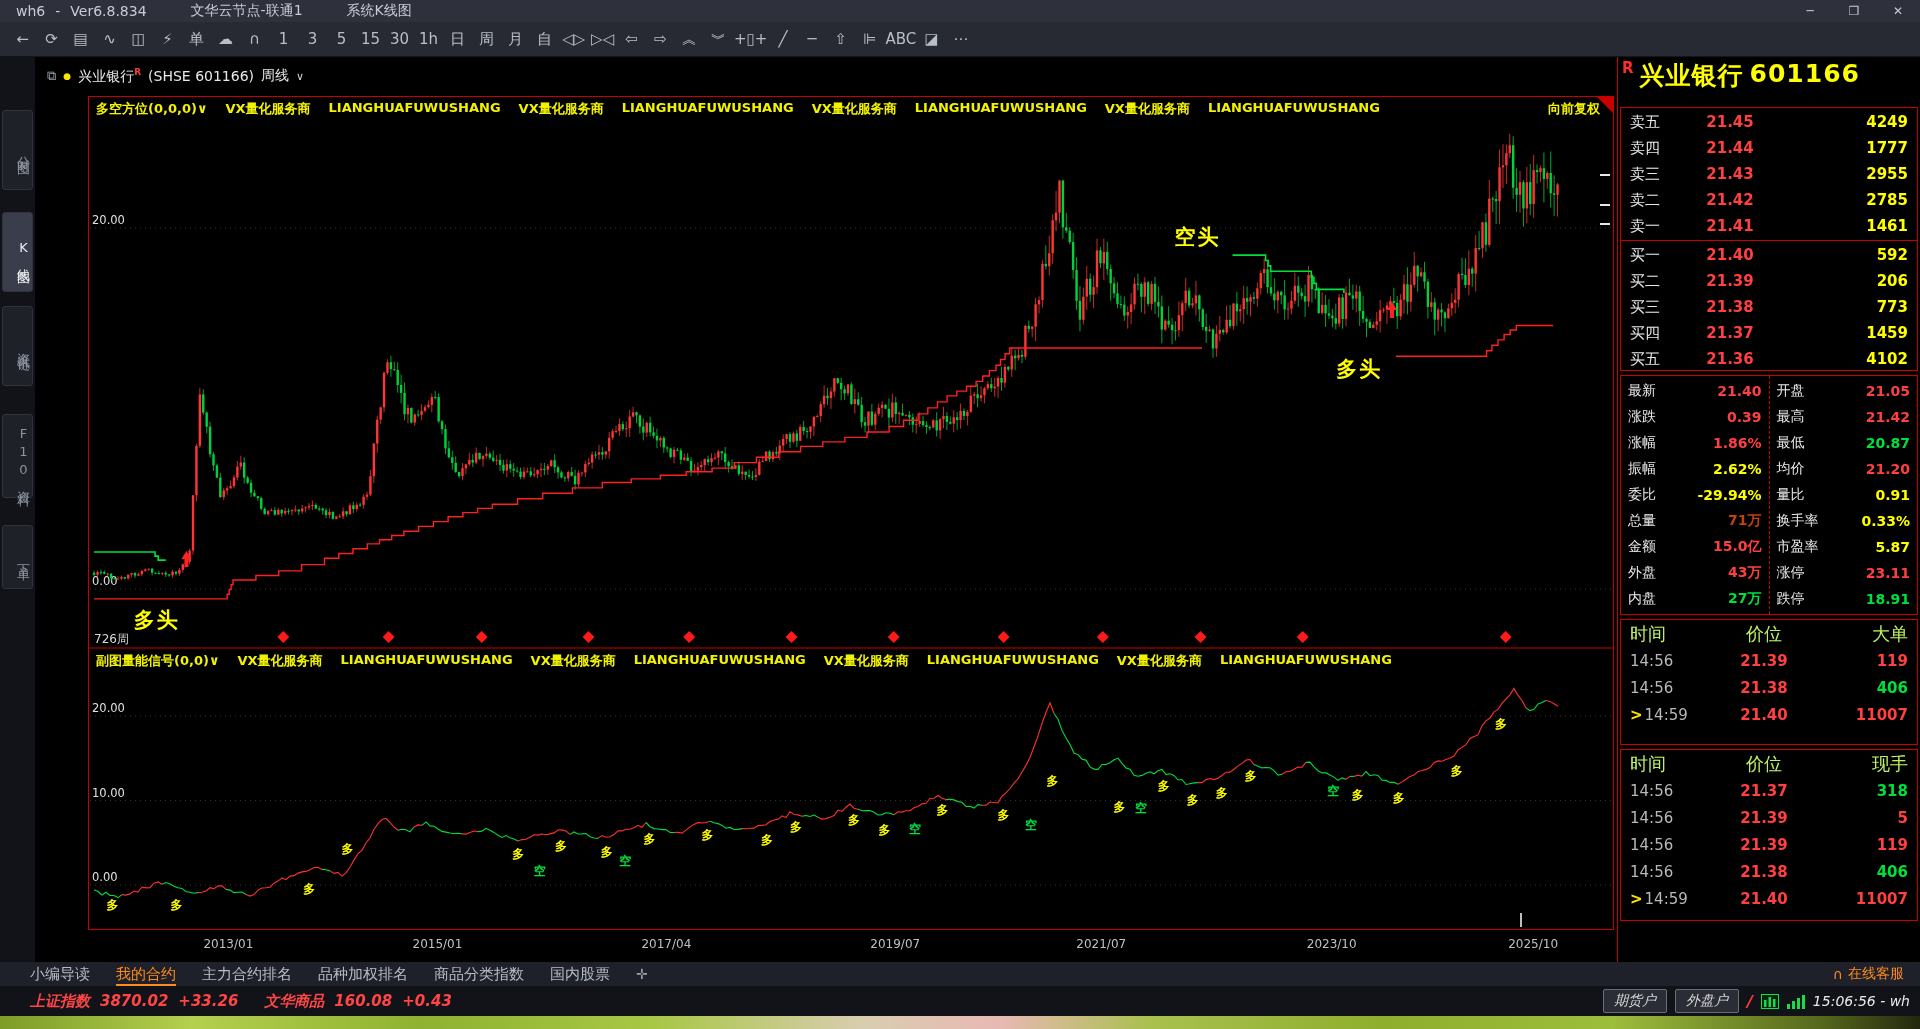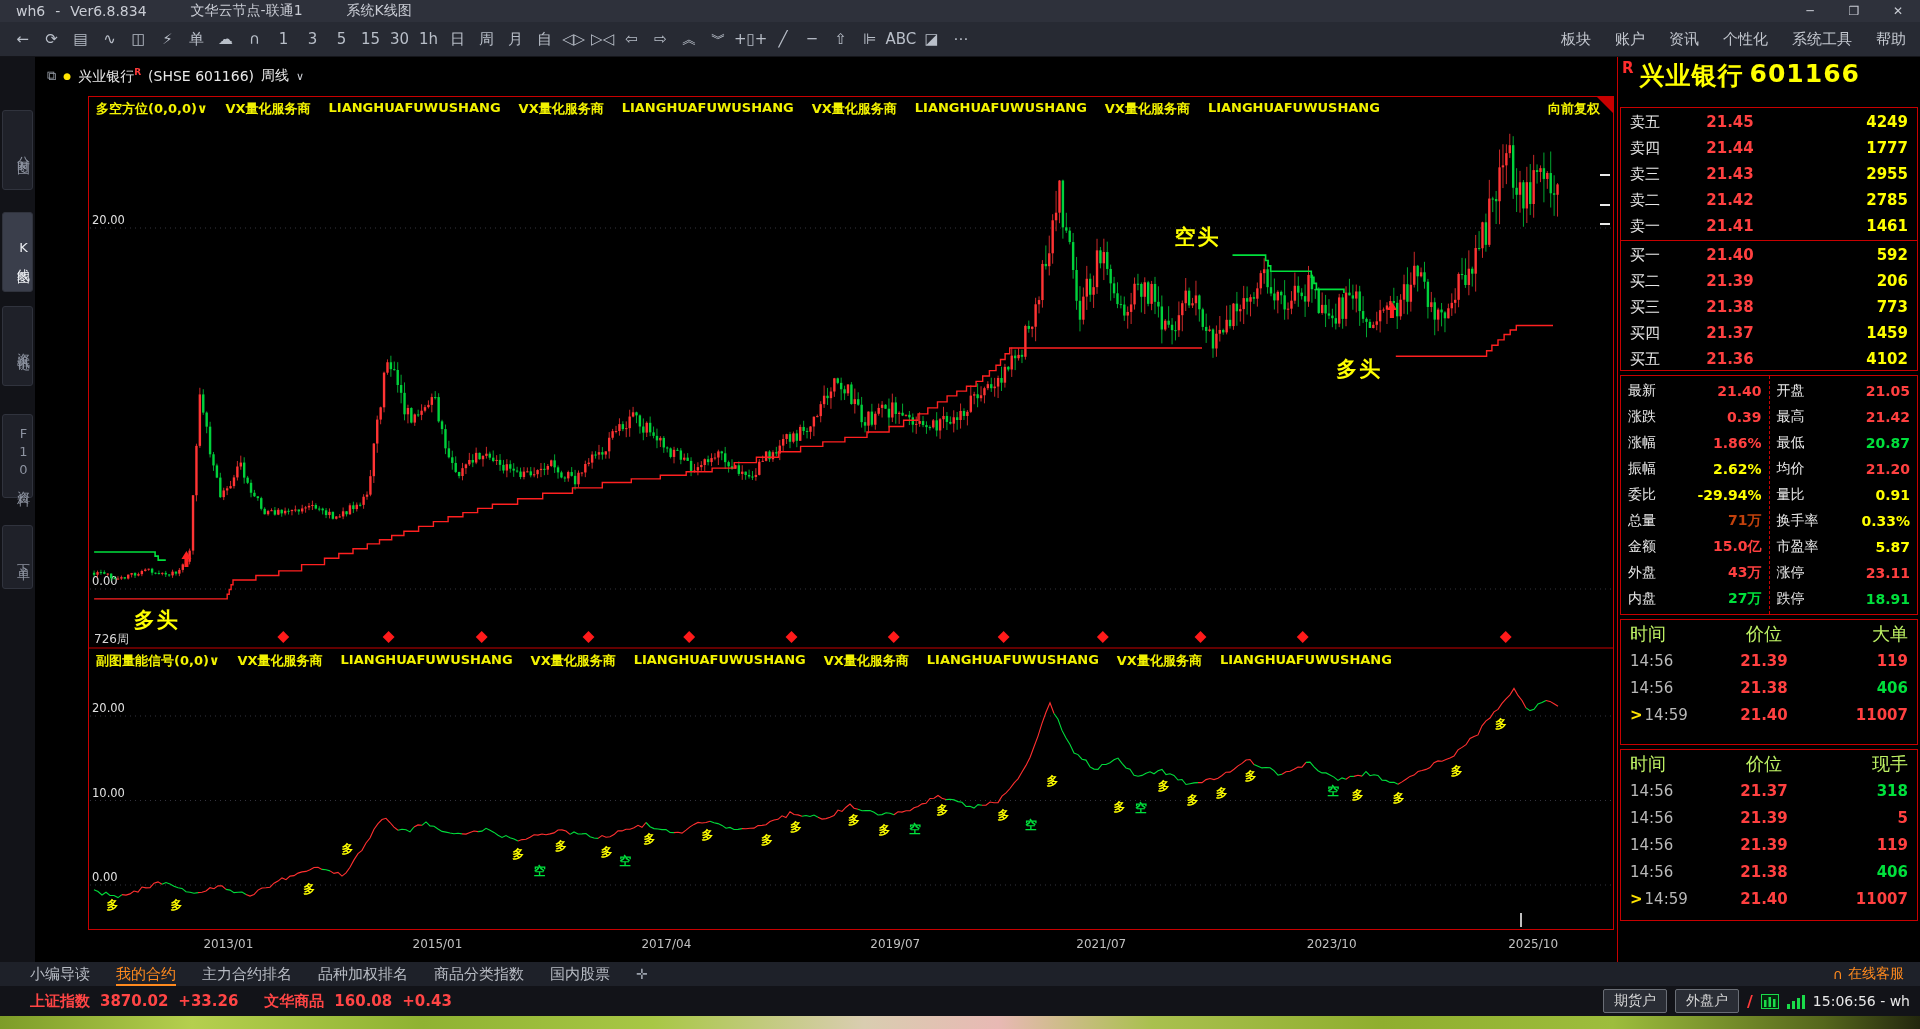--- a/index.html
+++ b/index.html
@@ -79,21 +79,21 @@
   .bottom-tabs{position:absolute;left:0;top:962px;width:100%;height:24px;background:#1e2129;
                display:flex;align-items:center;gap:26px;padding-left:30px;box-sizing:border-box;
                font-size:15px;color:#b8bcc4;}
   .btab{position:relative;line-height:24px;}
   .btab.active{color:#ff8a1e;}
   .btab.active::after{content:"";position:absolute;left:0;right:0;bottom:0;height:2px;background:#ff8a1e;}
   .add-tab{color:#9aa0aa;font-size:14px;}
   .service{position:absolute;right:16px;color:#ff8a1e;font-size:14px;display:flex;gap:5px;align-items:center;}
   
   .status-bar{position:absolute;left:0;top:986px;width:100%;height:30px;background:#121318;
-              display:flex;align-items:center;padding-left:30px;gap:26px;box-sizing:border-box;}
+              display:flex;align-items:center;padding-left:30px;gap:26px;box-sizing:border-box;font-style:italic;}
   .idx{display:flex;gap:10px;color:#ff4545;font-size:15px;font-weight:bold;}
   .sb-right{position:absolute;right:10px;display:flex;align-items:center;gap:8px;}
   .acct-btn{border:1px solid #6a6e76;background:#2a2d35;color:#d8d8d8;font-size:14px;
             padding:2px 10px;border-radius:2px;}
   .slash{color:#ff3b3b;font-weight:bold;font-size:16px;}
   .sig{display:inline-flex;align-items:flex-end;gap:2px;height:15px;}
   .sig i{width:3px;background:#1adb4a;display:block;}
   .time-user{color:#e8e8e8;font-size:14px;}
   .wallpaper{position:absolute;left:0;top:1016px;width:100%;height:13px;
      background:linear-gradient(90deg,#7d9c28 0%,#b5cf4e 10%,#8fb232 22%,#a8c745 34%,#d9cdb0 45%,
@@ -146,28 +146,20 @@
       <div class="tool">︽</div>
       <div class="tool">︾</div>
       <div class="tool">+▯+</div>
       <div class="tool">╱</div>
       <div class="tool">─</div>
       <div class="tool">⇧</div>
       <div class="tool">⊫</div>
       <div class="tool">ABC</div>
       <div class="tool">◪</div>
       <div class="tool">⋯</div>
-    </div>
-  <div class="menu" id="menu">
-      <span>板块</span>
-      <span>账户</span>
-      <span>资讯</span>
-      <span>个性化</span>
-      <span>系统工具</span>
-      <span>帮助</span>
     </div>
 
   <div class="sidebar" id="sidebar">
       <div class="side-tab" style="top: 53px; min-height: 62px;">分时图</div>
       <div class="side-tab active" style="top: 155px; min-height: 62px;">K线图</div>
       <div class="side-tab" style="top: 249px; min-height: 62px;">资讯链</div>
       <div class="side-tab" style="top: 357px; min-height: 66px;">F10资料</div>
       <div class="side-tab" style="top: 468px; min-height: 46px;">下单</div>
     </div>
 

